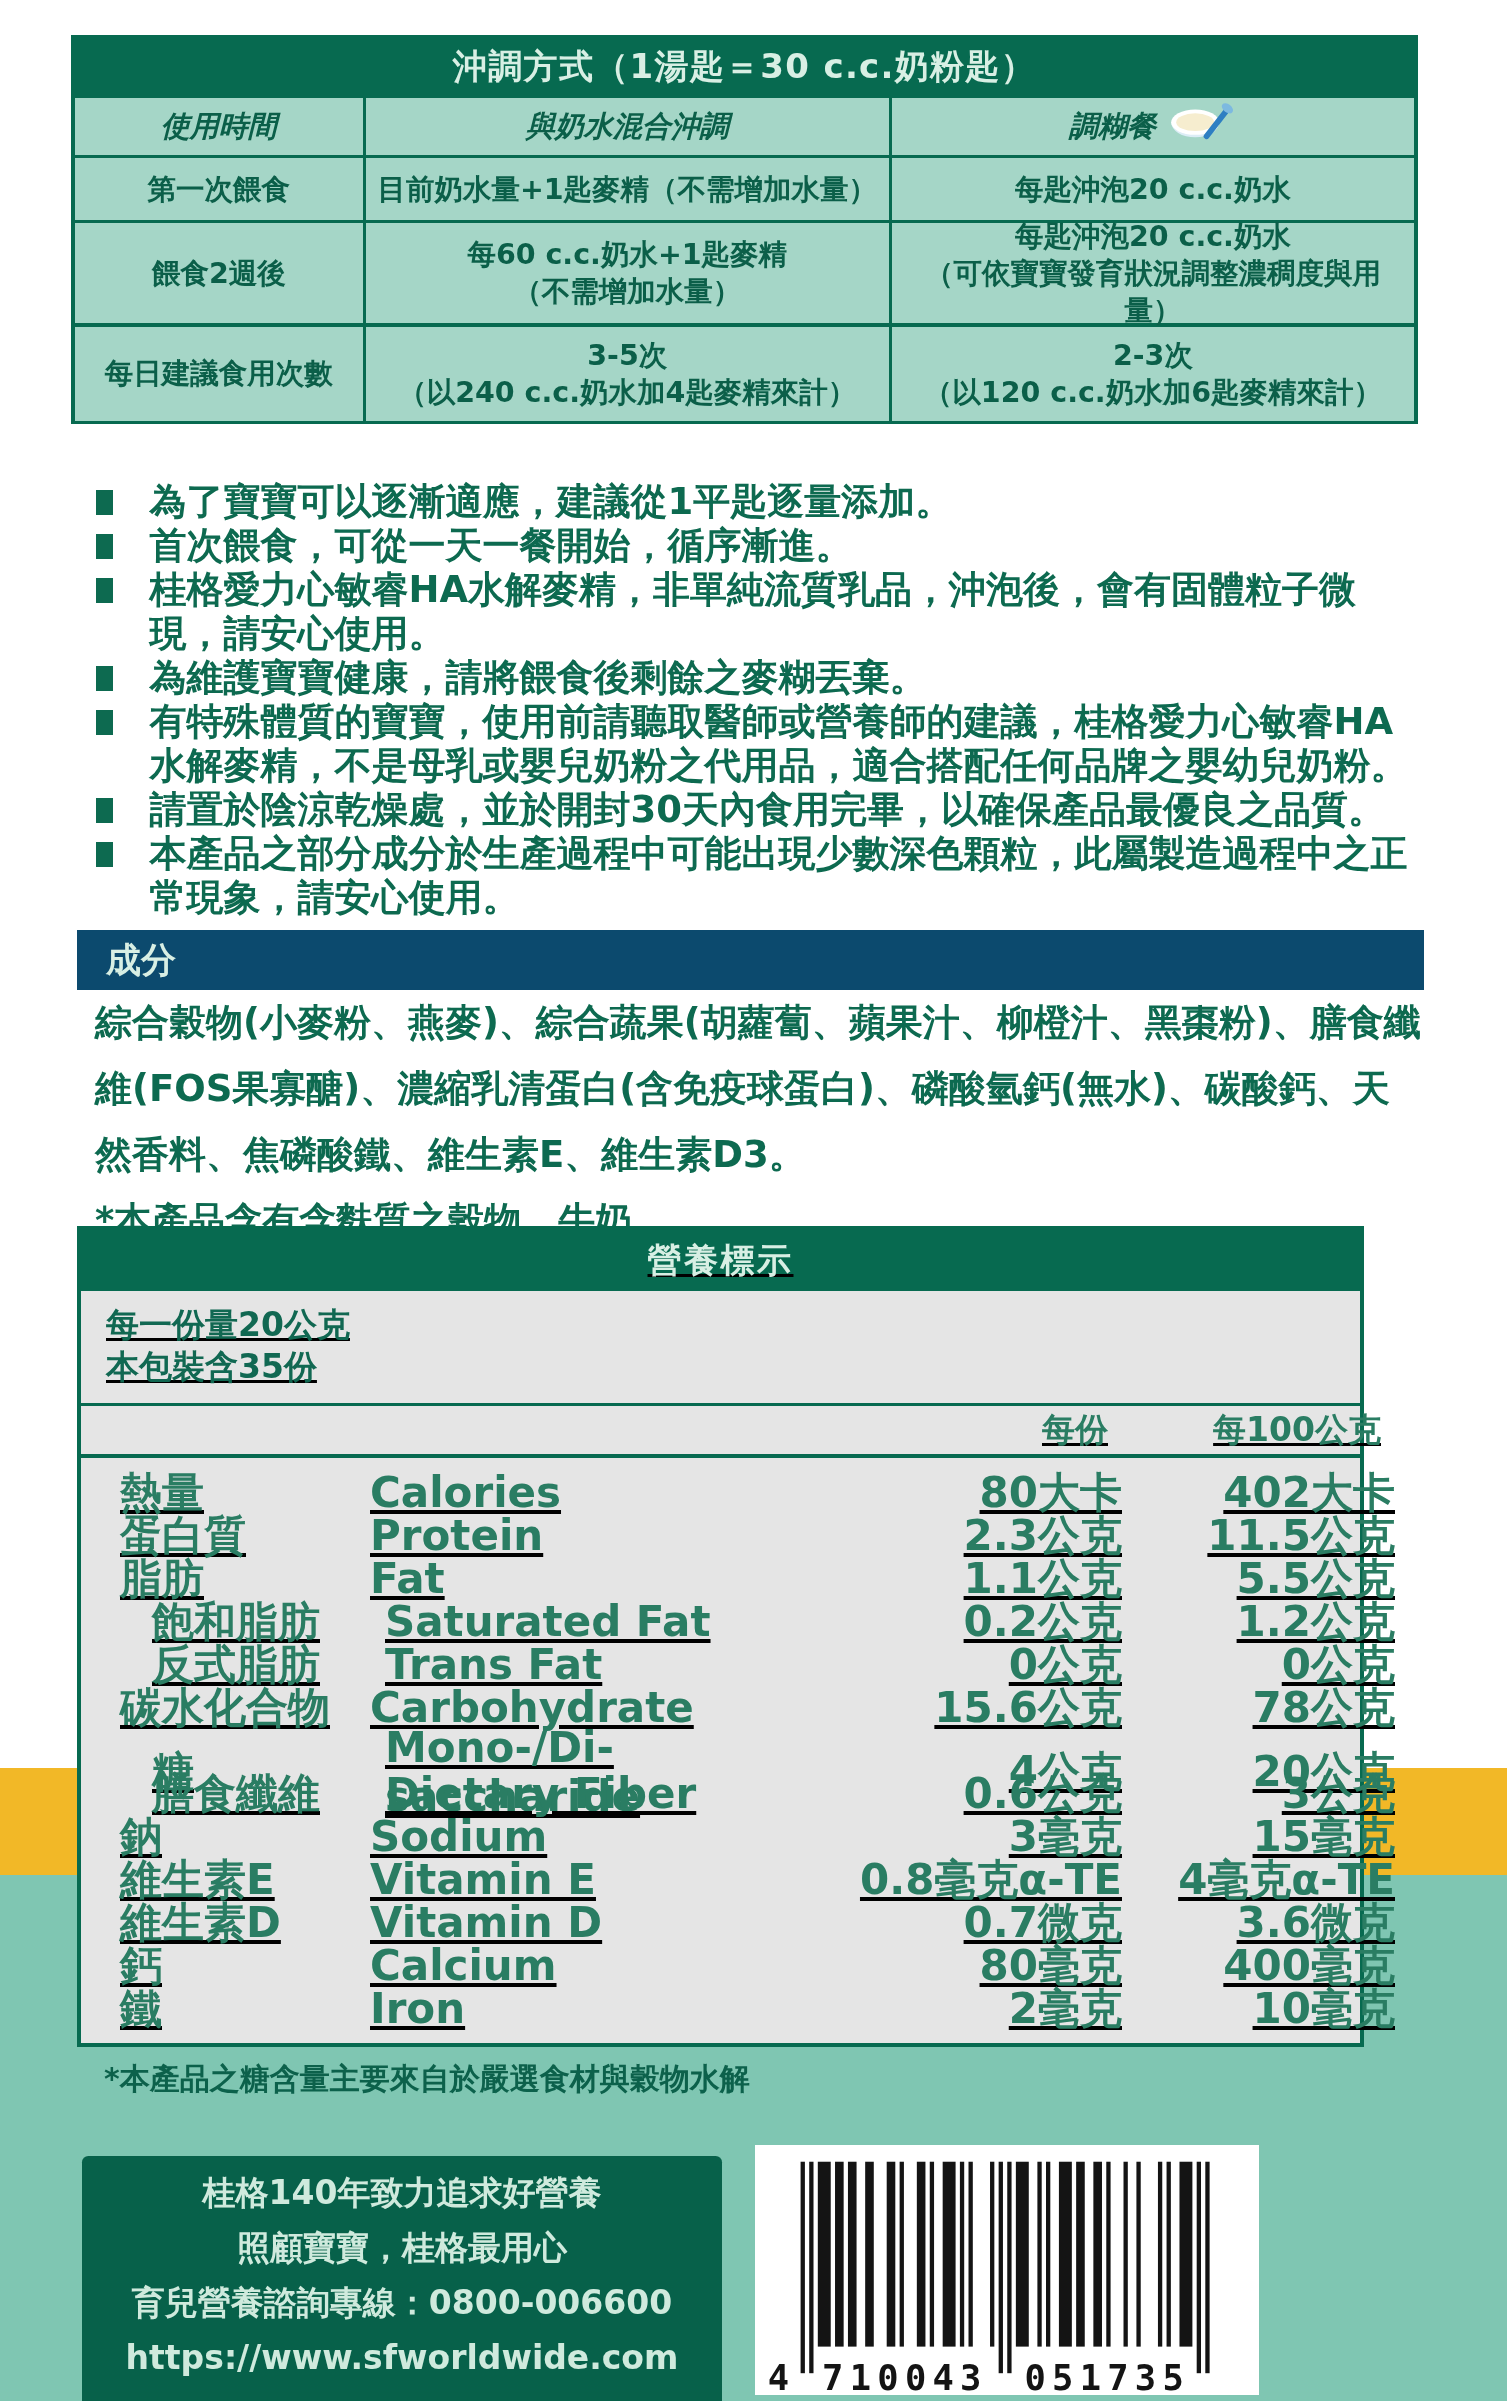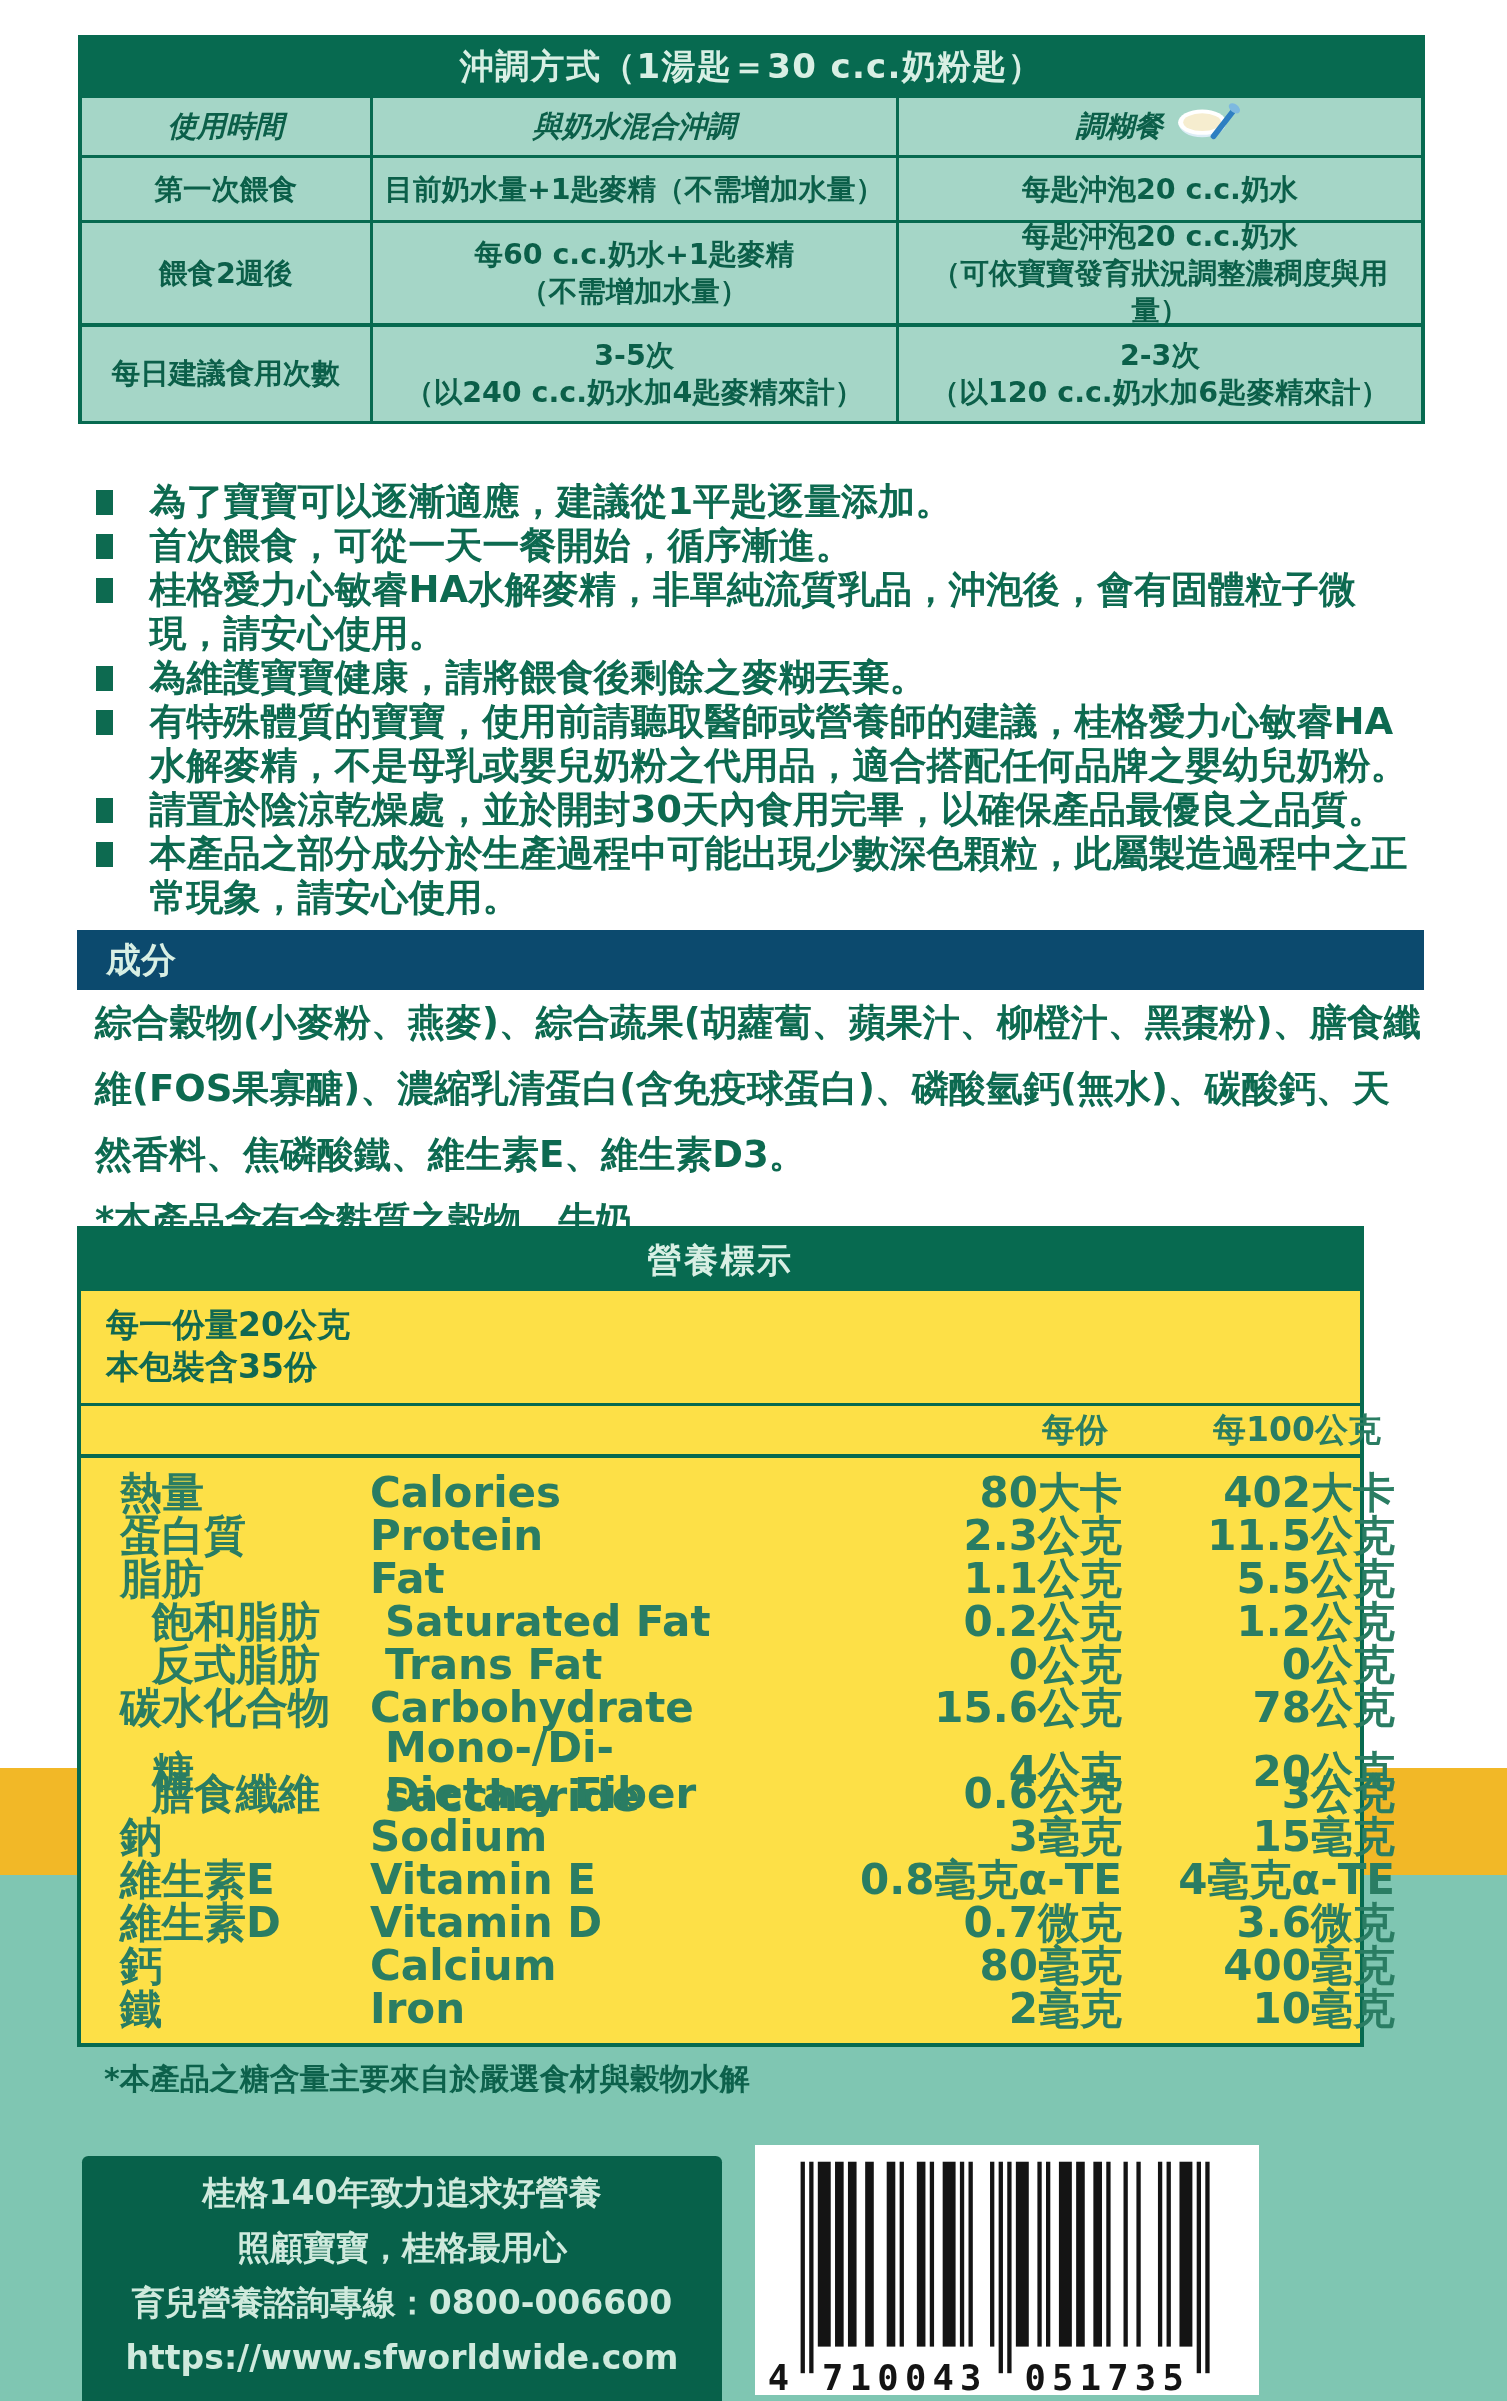--- a/index.html
+++ b/index.html
@@ -3,21 +3,21 @@
 <meta charset="utf-8">
 <style>
   html,body{margin:0;padding:0;background:#e9e9e9;}
   .page{position:relative;width:1507px;height:2401px;background:#ffffff;overflow:hidden;
         font-family:"DejaVu Sans",sans-serif;font-weight:bold;}
   
   .band-yellow{position:absolute;left:0;top:1768px;width:1507px;height:109px;background:#f2b827;}
   .band-teal{position:absolute;left:0;top:1875px;width:1507px;height:527px;background:#7fc6b2;}
 
   
-  .prep{position:absolute;left:78px;top:35px;width:1347px;background:#076a50;padding:3.8px;
+  .prep{position:absolute;left:71px;top:35px;width:1347px;background:#076a50;padding:3.8px;
         box-sizing:border-box;display:grid;grid-template-columns:288px 1fr 1fr;
         grid-template-rows:56px 57px 62px 100px 94px;gap:3.2px;}
   .prep-title{grid-column:1/-1;background:#076a50;color:#d8efe4;font-size:34px;
         display:flex;align-items:center;justify-content:center;letter-spacing:1.3px;}
   .prep-cell{background:#a5d6c7;color:#0b5f49;font-size:28.5px;line-height:1.3;
         display:flex;align-items:center;justify-content:center;text-align:center;white-space:pre-line;padding:0 9px;}
   .prep-cell.hdr{font-size:29px;font-style:italic;}
   .bowl-icon{margin-left:10px;flex:0 0 auto;}
 
   
@@ -27,22 +27,22 @@
   .note .txt{flex:1;}
 
   
   .ing-bar{position:absolute;left:77px;top:930px;width:1347px;height:60px;background:#0c4a6e;
         color:#d8efe4;font-size:35px;display:flex;align-items:center;padding-left:29px;box-sizing:border-box;}
   .ing-text{position:absolute;left:95px;top:990px;width:1330px;color:#0d6a50;
         font-size:37px;line-height:66px;}
   .ing-text p{margin:0;}
 
   
-  .nutri{position:absolute;left:77px;top:1226px;width:1287px;height:821px;background:#fde047;
-        border:4.4px solid #076a50;box-sizing:border-box;}
+  .nutri{position:absolute;left:77px;top:1226px;width:1287px;height:821px;background:#e5e5e5;
+        border:4.4px solid #076a50;box-sizing:border-box;text-decoration:underline;}
   .nutri-head{height:61px;background:#076a50;color:#d8efe4;font-size:34px;
         display:flex;align-items:center;justify-content:center;letter-spacing:2.5px;}
   .nutri-serving{margin:12.7px 0 0 25px;color:#116852;font-size:33px;line-height:42px;}
   .hrline{height:3.8px;background:#076a50;margin-top:15px;}
   .colhead{display:grid;grid-template-columns:250px 444px 308px 273px;padding:0 25px;height:48px;
         align-items:center;color:#2a7d63;font-size:33px;}
   .colhead .val{text-align:right;}
   .nrows{padding:6.3px 25px 0 25px;}
   .nrow{display:grid;grid-template-columns:250px 444px 308px 273px;height:43px;align-items:center;
         color:#2a7d63;font-size:42px;margin-left:14px;}

